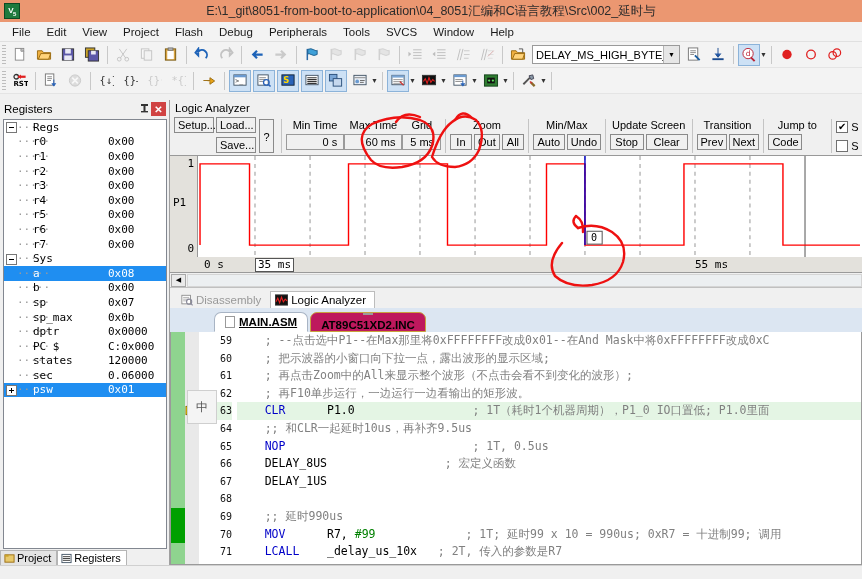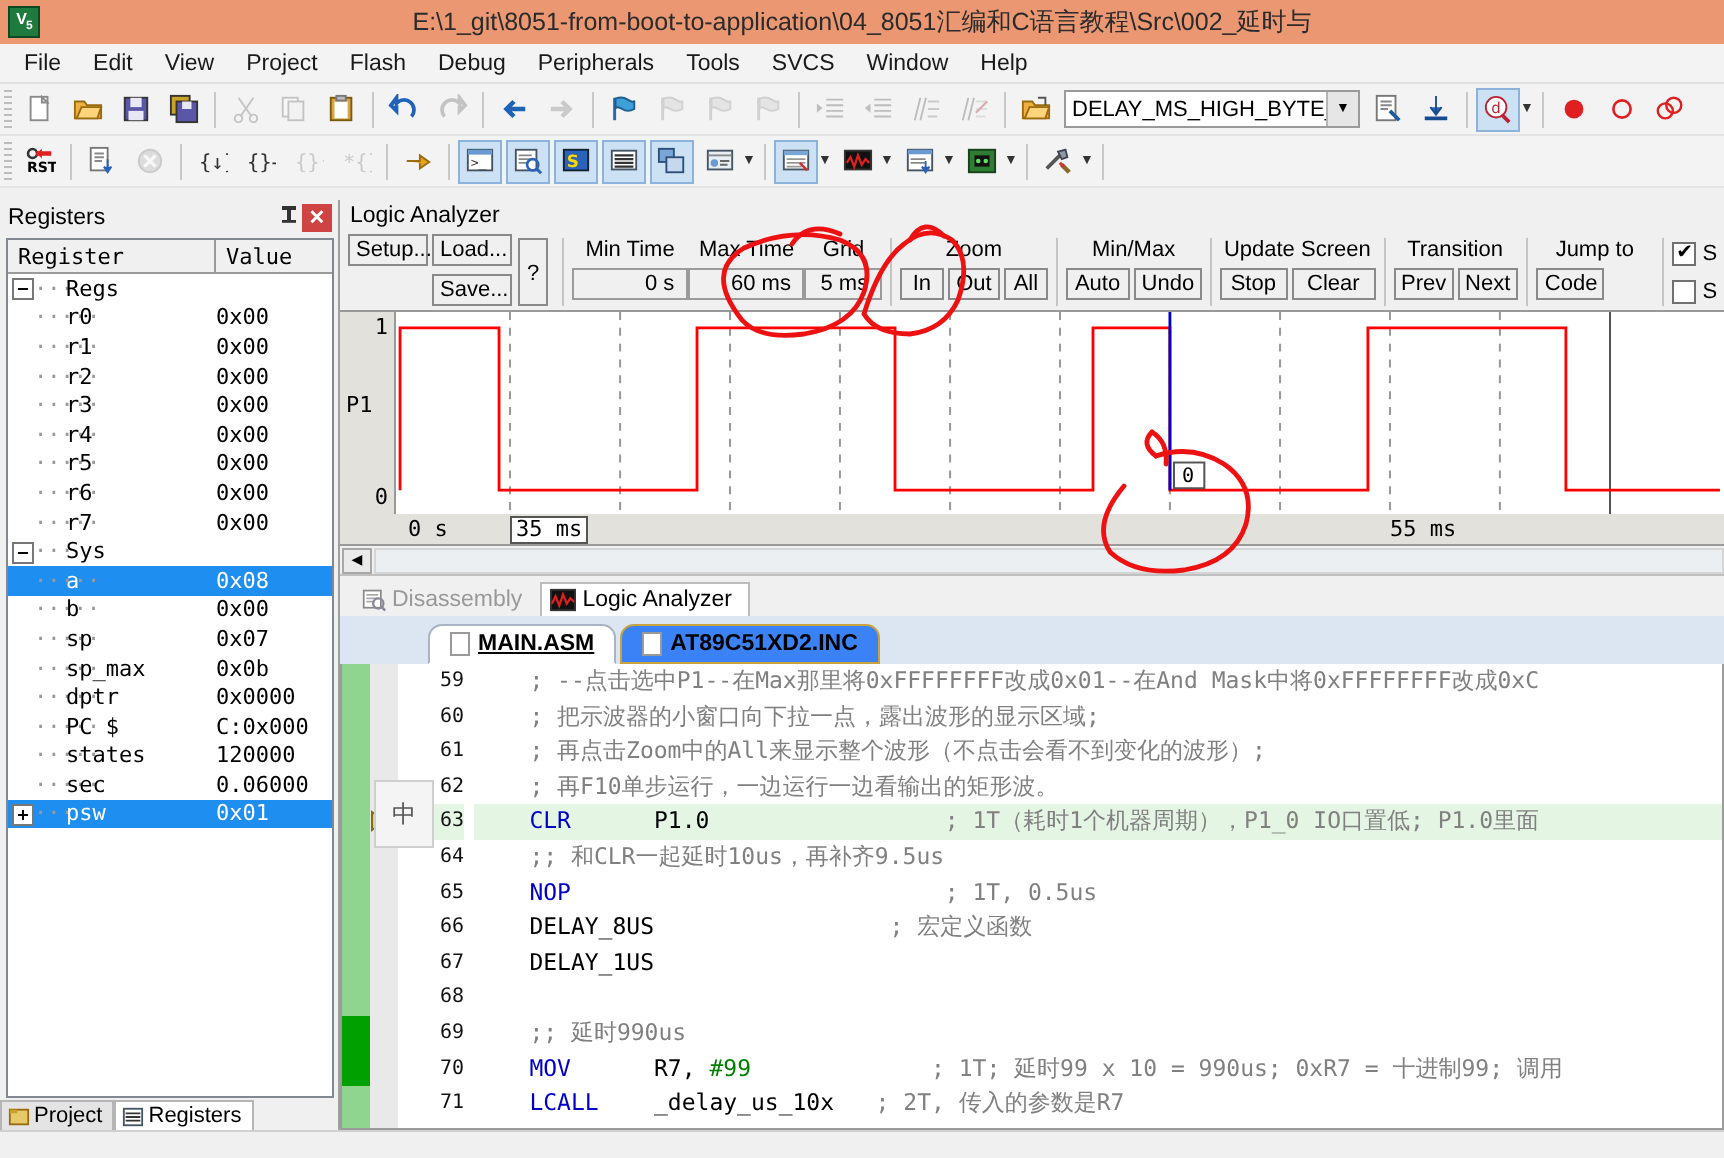--- a/index.html
+++ b/index.html
@@ -162,21 +162,21 @@
      display:flex;align-items:center;justify-content:center;font-size:7px;margin:0 1px;}
   .sb-track { flex:1; height:13px; background:#eceff1; border:1px solid #d5d5d5;}
 
   
   .ed-tabs { height: 24px; display: flex; align-items: flex-end; padding-left: 44px;
      background: #dce6f2; }
   .ed-tab { display:flex;align-items:center;gap:4px; height:20px; padding:0 10px;
      font-size:11.5px; font-weight:bold; border:1px solid #a8b4c4;
      border-radius: 7px 7px 0 0; margin-right:2px; }
   .ed-tab.act { background:#fff; border-bottom-color:#fff; }
-  .ed-tab.inact { background:#3b82f6; border-color:#c9a23e; }
+  .ed-tab.inact { background:#be185d; border-color:#c9a23e;flex-direction:column; }
   .pg-ic { width:10px; height:12px; background:#fff; border:1px solid #9a9a9a; position:relative;}
   .pg-ic:after{content:'';position:absolute;right:0;top:0;border-width:0 4px 4px 0;
      border-style:solid;border-color:#fff transparent transparent #9a9a9a;}
   .view-tabs { height: 20px; display: flex; align-items: flex-end; background:#f0f0f0;
      padding-left: 6px; }
   .vtab { display:flex;align-items:center;gap:3px;font-size:11.5px;
      padding:2px 8px 2px 4px; border:1px solid #bcbcbc; border-bottom:none;}
   .vtab.act { background:#fff; font-weight:normal;}
   .vtab.dis { color:#999; border-color:transparent; }
 
@@ -554,24 +554,20 @@
         <span class="pin-btn">
           <svg width="11" height="11" viewBox="0 0 11 11">
               <rect x="2" y="1" width="7" height="2" fill="#333"></rect>
               <rect x="4.5" y="3" width="2" height="5" fill="#333"></rect>
               <rect x="2" y="8" width="7" height="1.4" fill="#333"></rect>
             </svg>
         </span>
         <span class="close-btn">✕</span>
       </div>
       <div class="reg-table">
-        <div class="reg-hdr">
-          <div class="rh-name">Register</div>
-          <div class="rh-val">Value</div>
-        </div>
         <div class="reg-body" id="reg-body">
             <div class="reg-row">
               <div class="nm"><span class="tw box"></span><span class="dots">···</span><span>Regs</span></div>
               <div class="vl"></div>
             </div>
             <div class="reg-row">
               <div class="nm"><span class="tw"></span><span class="dots">·····</span><span>r0</span></div>
               <div class="vl">0x00</div>
             </div>
             <div class="reg-row">

